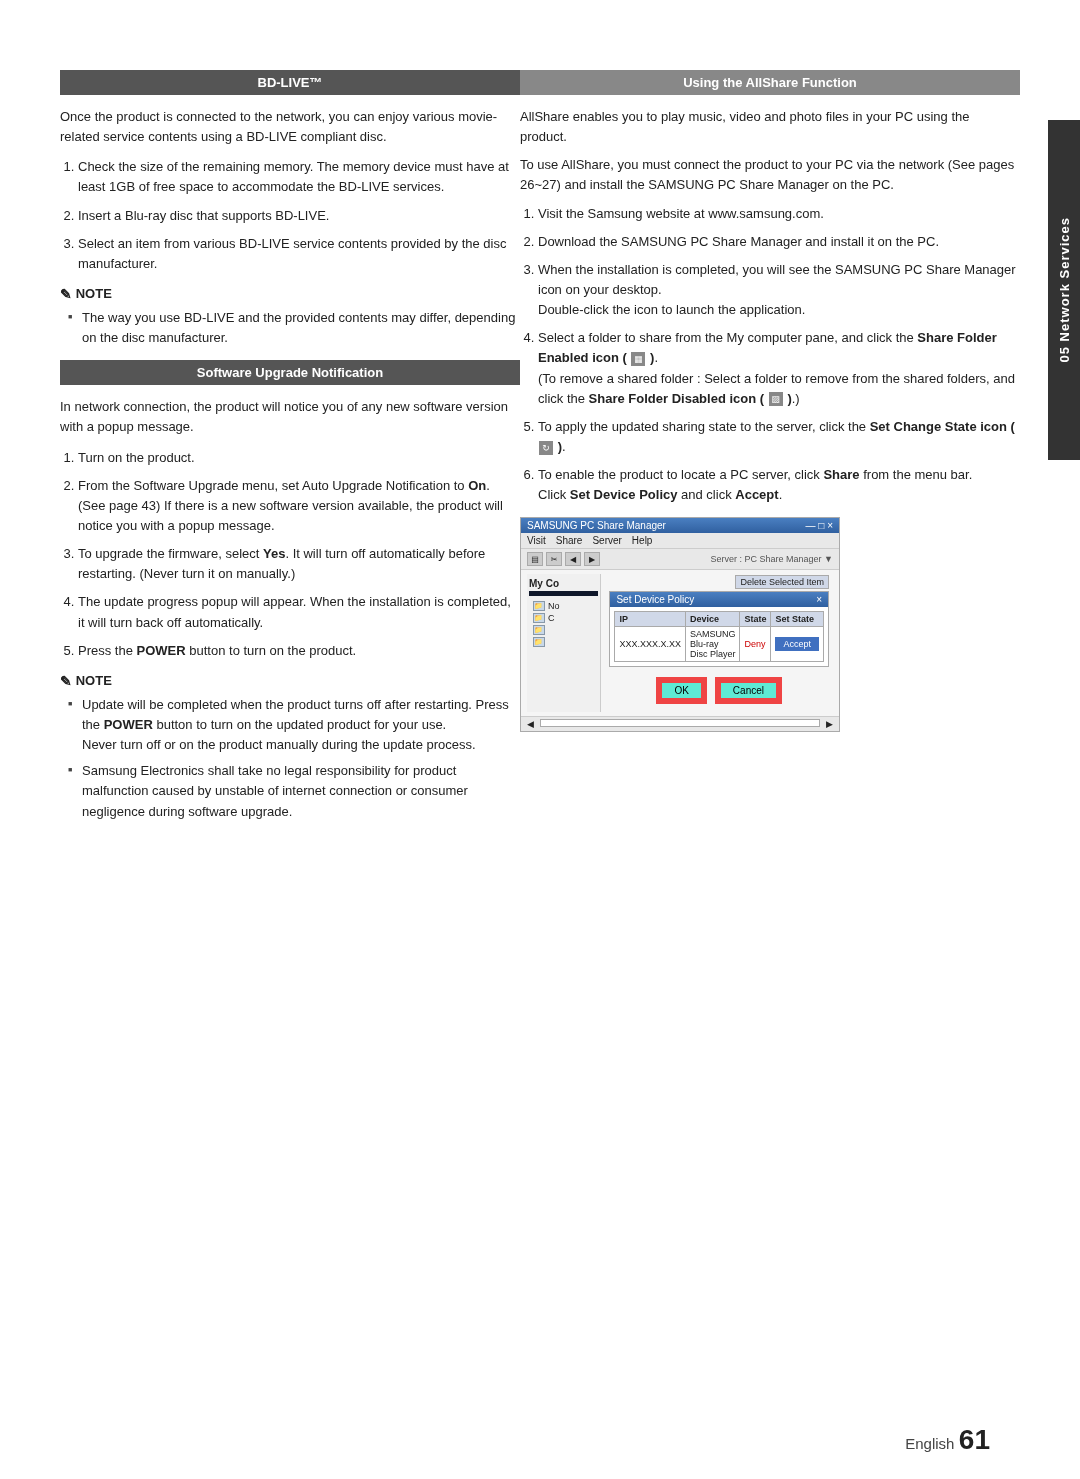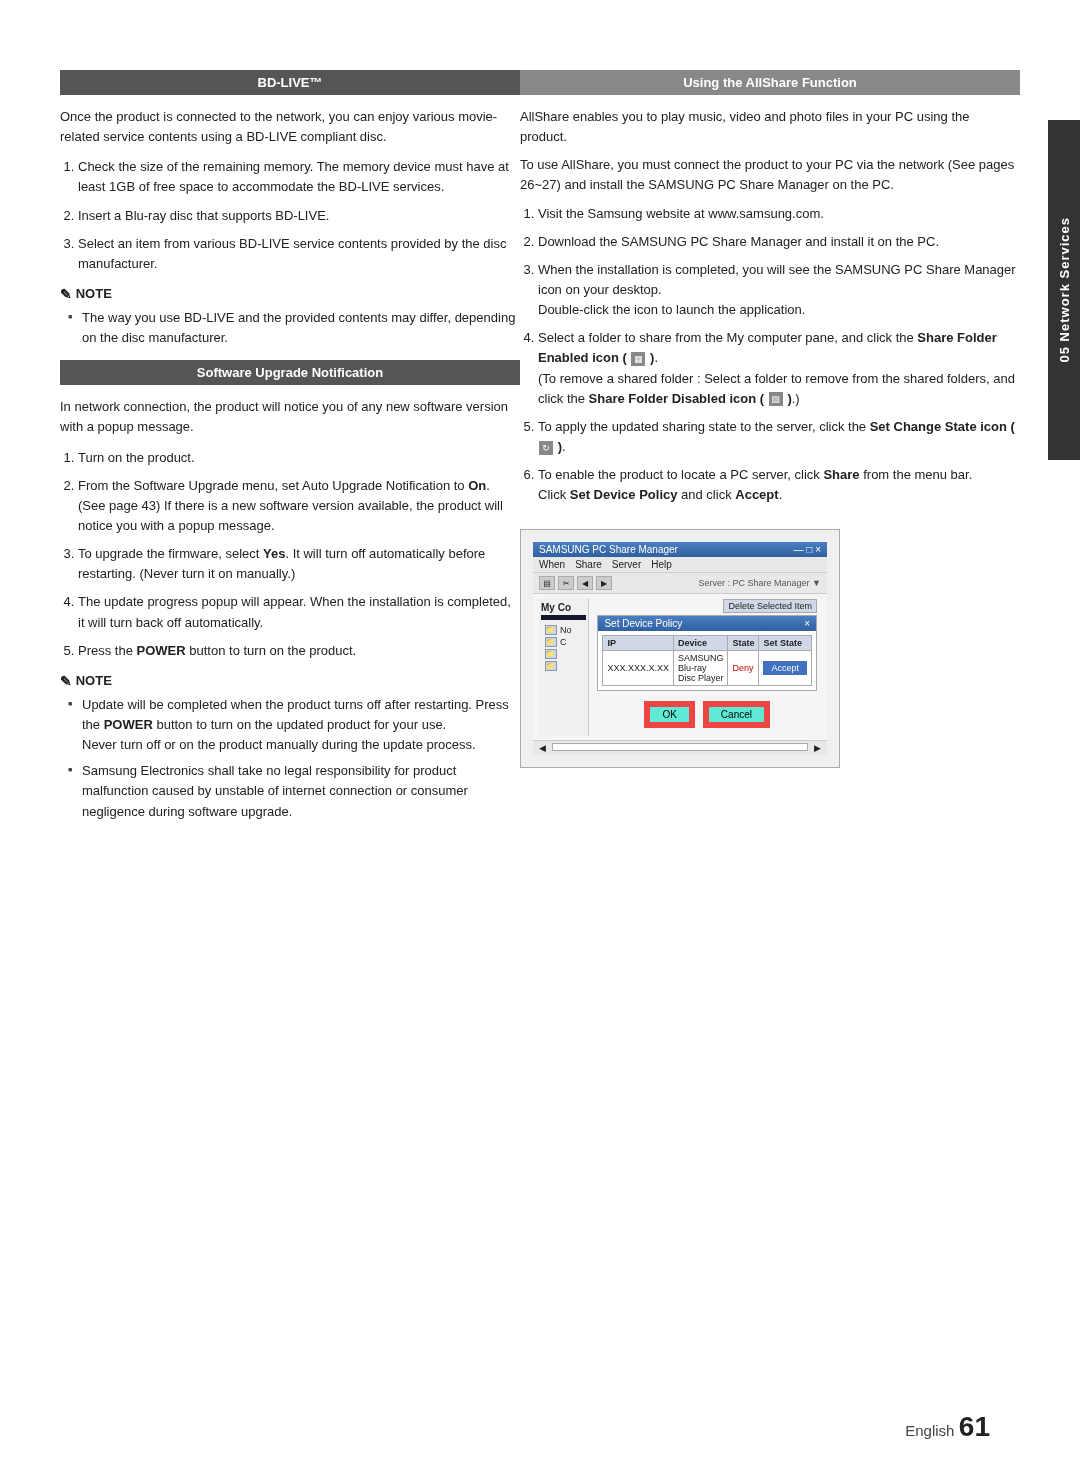--- a/index.html
+++ b/index.html
@@ -133,22 +133,22 @@
       font-size: 14px;
     }
 
     strong, b {
       font-weight: bold;
     }
 
     
     .dialog-screenshot {
       border: 1px solid #aaa;
-      margin: 24px 0;
-      padding: 12px;
+      margin: 12px 0;
+      padding: 0;
       background: #f0f0f0;
       width: 320px;
       font-size: 10px;
     }
 
     .dialog-titlebar {
       background: linear-gradient(to bottom, #4a7fc1, #3060a0);
       color: white;
       padding: 2px 6px;
       font-size: 10px;
@@ -304,21 +304,21 @@
       background: #4070c0;
       color: white;
       border: none;
       padding: 2px 8px;
       font-size: 9px;
     }
 
     
     .footer {
       position: absolute;
-      bottom: 36px;
+      bottom: 23px;
       right: 90px;
       font-size: 16px;
       color: #333;
     }
 
     .footer-lang {
       font-size: 15px;
       color: #444;
     }
 
@@ -429,21 +429,21 @@
         <li>To apply the updated sharing state to the server, click the <strong>Set Change State icon (</strong> <span class="icon-inline">↻</span> <strong>)</strong>.</li>
         <li>To enable the product to locate a PC server, click <strong>Share</strong> from the menu bar.<br>Click <strong>Set Device Policy</strong> and click <strong>Accept</strong>.</li>
       </ol>
 
       <div class="dialog-screenshot">
         <div class="dialog-titlebar">
           <span>SAMSUNG PC Share Manager</span>
           <span>— □ ×</span>
         </div>
         <div class="dialog-menubar">
-          <span>When</span>
+          <span>Visit</span>
           <span>Share</span>
           <span>Server</span>
           <span>Help</span>
         </div>
         <div class="dialog-toolbar">
           <div class="dialog-toolbar-icons">
             <div class="toolbar-icon">▤</div>
             <div class="toolbar-icon">✂</div>
             <div class="toolbar-icon">◀</div>
             <div class="toolbar-icon">▶</div>

